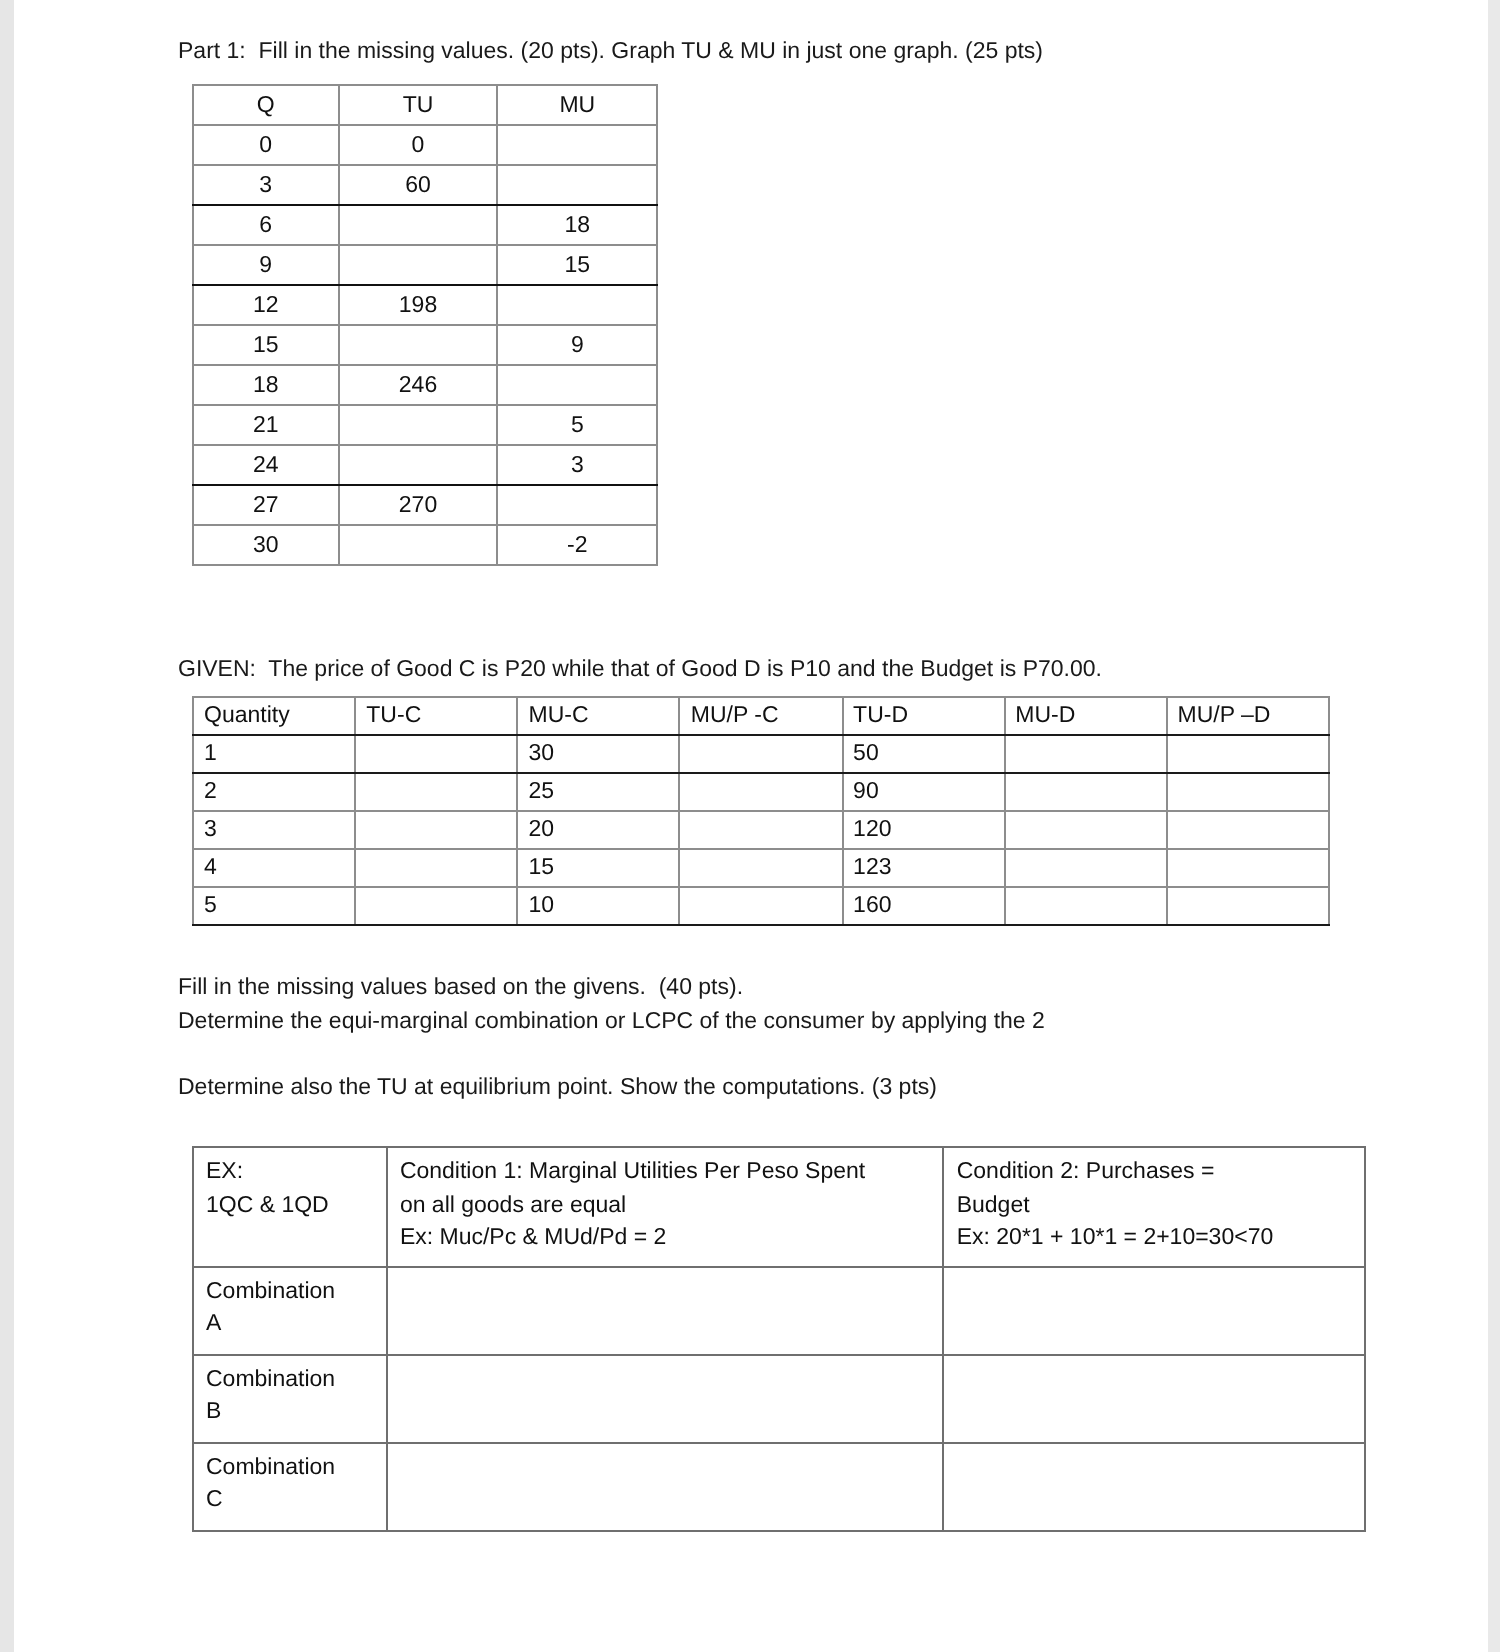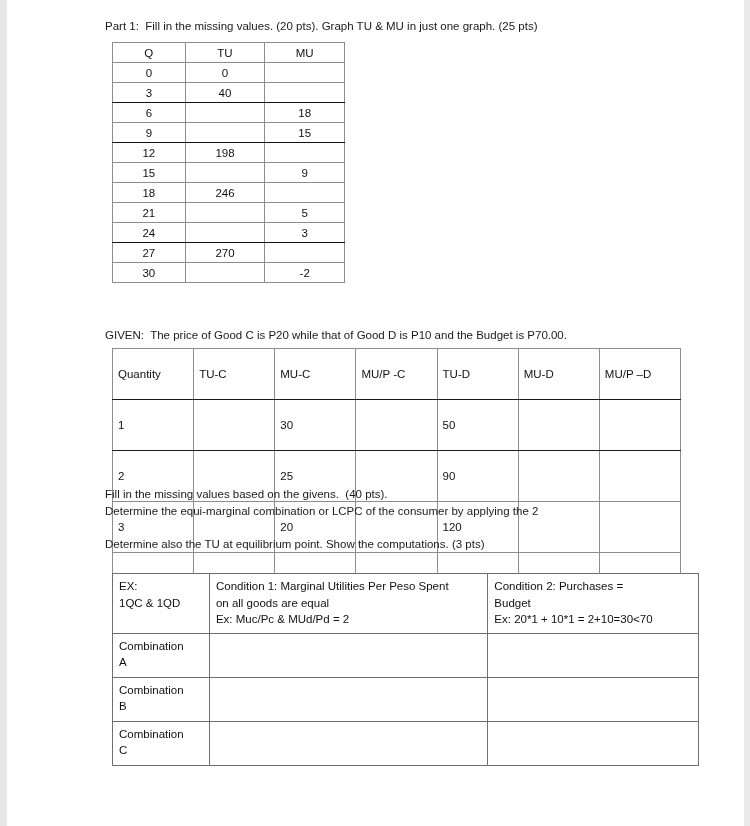--- a/index.html
+++ b/index.html
@@ -26,21 +26,20 @@
     right: 0; top: 0;
     width: 6px; height: 826px;
     background: #e9e9e9;
   }
   .sheet {
     position: absolute;
     left: 7px; top: 0;
     width: 676px;
     height: 826px;
     background: #ffffff;
-    margin-left: 16px;
   }
 
   .para {
     position: absolute;
     font-size: 11.5px;
     line-height: 16.5px;
     color: #1a1a1a;
     white-space: pre;
   }
 
@@ -80,21 +79,21 @@
 
   
   #table-given {
     left: 89px;
     top: 348px;
     width: 569px;
   }
   #table-given td {
     height: 16px;
     text-align: left;
-    padding: 17px 5px;
+    padding: 1px 5px;
     vertical-align: middle;
   }
   #table-given col { width: 81.2px; }
   #table-given tr.rule-dark td { border-bottom: 1px solid #1a1a1a; }
 
   
   #table-conditions {
     left: 89px;
     top: 573px;
     width: 587px;
@@ -134,21 +133,21 @@
         <td>TU</td>
         <td>MU</td>
       </tr>
       <tr>
         <td>0</td>
         <td>0</td>
         <td></td>
       </tr>
       <tr class="rule-dark">
         <td>3</td>
-        <td>40</td>
+        <td>60</td>
         <td></td>
       </tr>
       <tr>
         <td>6</td>
         <td></td>
         <td>18</td>
       </tr>
       <tr class="rule-dark">
         <td>9</td>
         <td></td>

